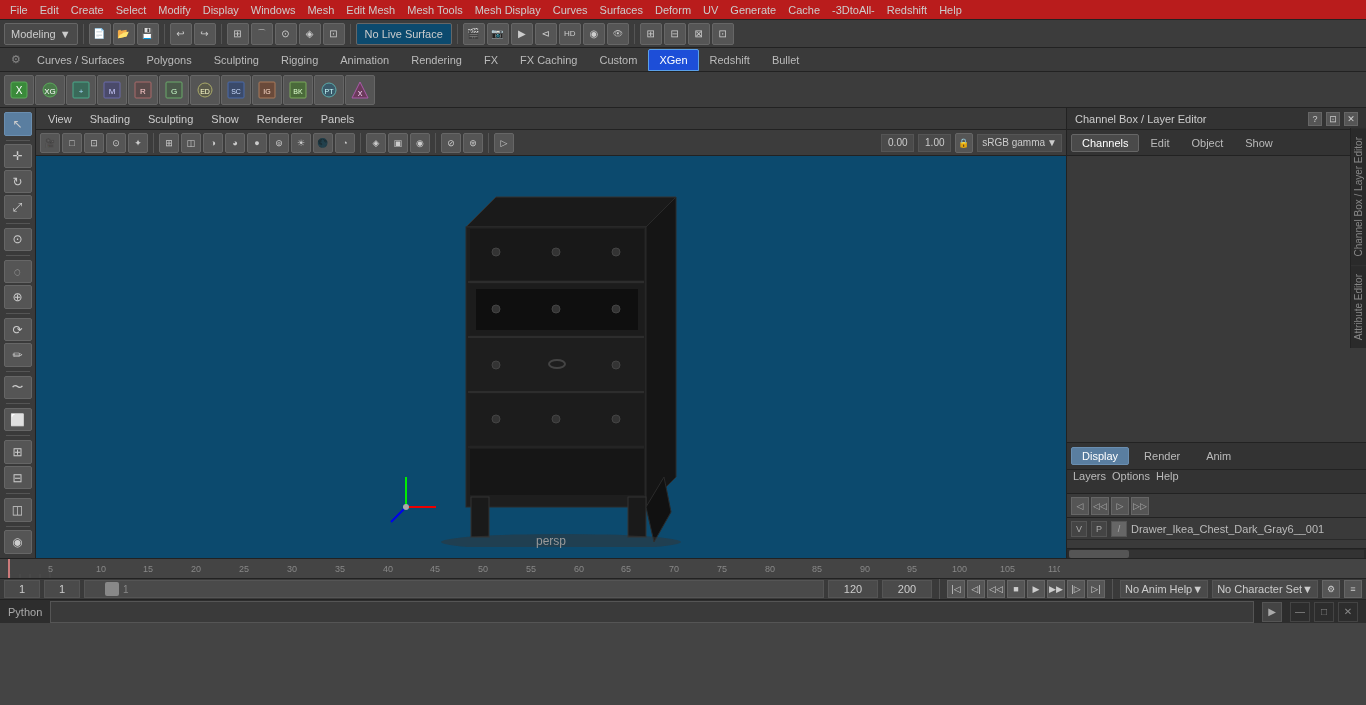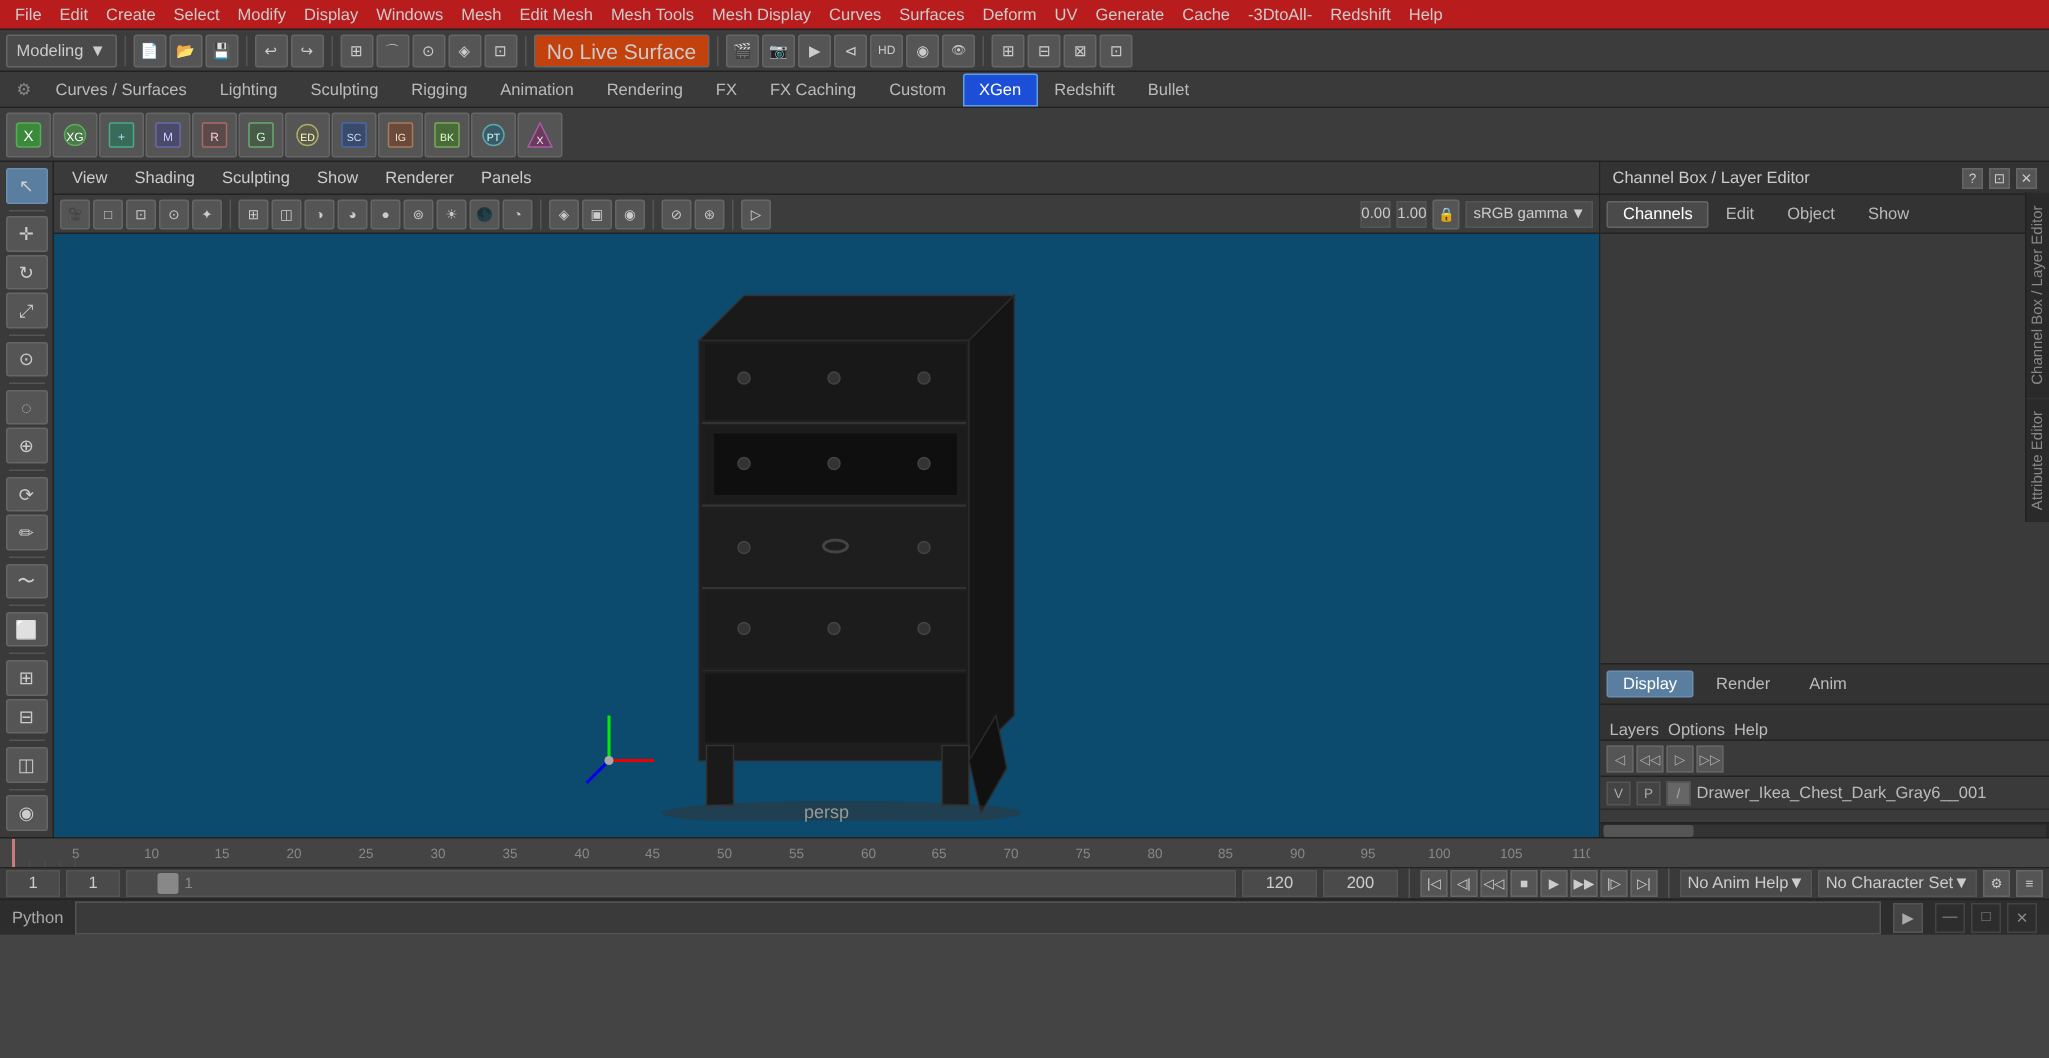--- a/index.html
+++ b/index.html
@@ -72,25 +72,25 @@
       color: #ccc;
       font-size: 11px;
       padding: 0 6px;
       cursor: pointer;
       display: flex;
       align-items: center;
       gap: 4px;
     }
     .tb-live-surface {
       height: 22px;
-      background: #c2410c;
+      background: #0c4a6e;
       border: 1px solid #666;
       border-radius: 2px;
       color: #ccc;
-      font-size: 14px;
+      font-size: 11px;
       padding: 0 8px;
       display: flex;
       align-items: center;
     }
 
     
     #shelf-tabs {
       width: 100%;
       height: 24px;
       background: #3a3a3a;
@@ -352,21 +352,21 @@
       border-color: #6a8eb0;
       color: #fff;
     }
     #layers-section {
       background: #3a3a3a;
       display: flex;
       flex-direction: column;
     }
     #layers-header {
       display: flex;
-      align-items: flex-end;
+      align-items: flex-start;
       height: 24px;
       background: #333;
       border-bottom: 1px solid #222;
       padding: 0 6px;
       gap: 6px;
     }
     .layers-header-item {
       color: #bbb;
       font-size: 11px;
       cursor: pointer;
@@ -597,21 +597,21 @@
     }
 
     
     .vp-coord-group {
       display: flex;
       align-items: center;
       gap: 4px;
       margin-left: auto;
     }
     .vp-coord-input {
-      width: 20px;
+      width: 33px;
       height: 18px;
       background: #4a4a4a;
       border: 1px solid #555;
       color: #ccc;
       font-size: 10px;
       display: flex;
       align-items: center;
       justify-content: center;
     }
     .vp-gamma-select {
@@ -683,21 +683,21 @@
   <div class="tb-sep"></div>
   <div class="tb-btn">⊞</div>
   <div class="tb-btn">⊟</div>
   <div class="tb-btn">⊠</div>
   <div class="tb-btn">⊡</div>
 </div>
 
 <div id="shelf-tabs">
   <div class="shelf-gear">⚙</div>
   <div class="shelf-tab">Curves / Surfaces</div>
-  <div class="shelf-tab">Lighting</div>
+  <div class="shelf-tab">Polygons</div>
   <div class="shelf-tab">Sculpting</div>
   <div class="shelf-tab">Rigging</div>
   <div class="shelf-tab">Animation</div>
   <div class="shelf-tab">Rendering</div>
   <div class="shelf-tab">FX</div>
   <div class="shelf-tab">FX Caching</div>
   <div class="shelf-tab">Custom</div>
   <div class="shelf-tab active">XGen</div>
   <div class="shelf-tab">Redshift</div>
   <div class="shelf-tab">Bullet</div>

